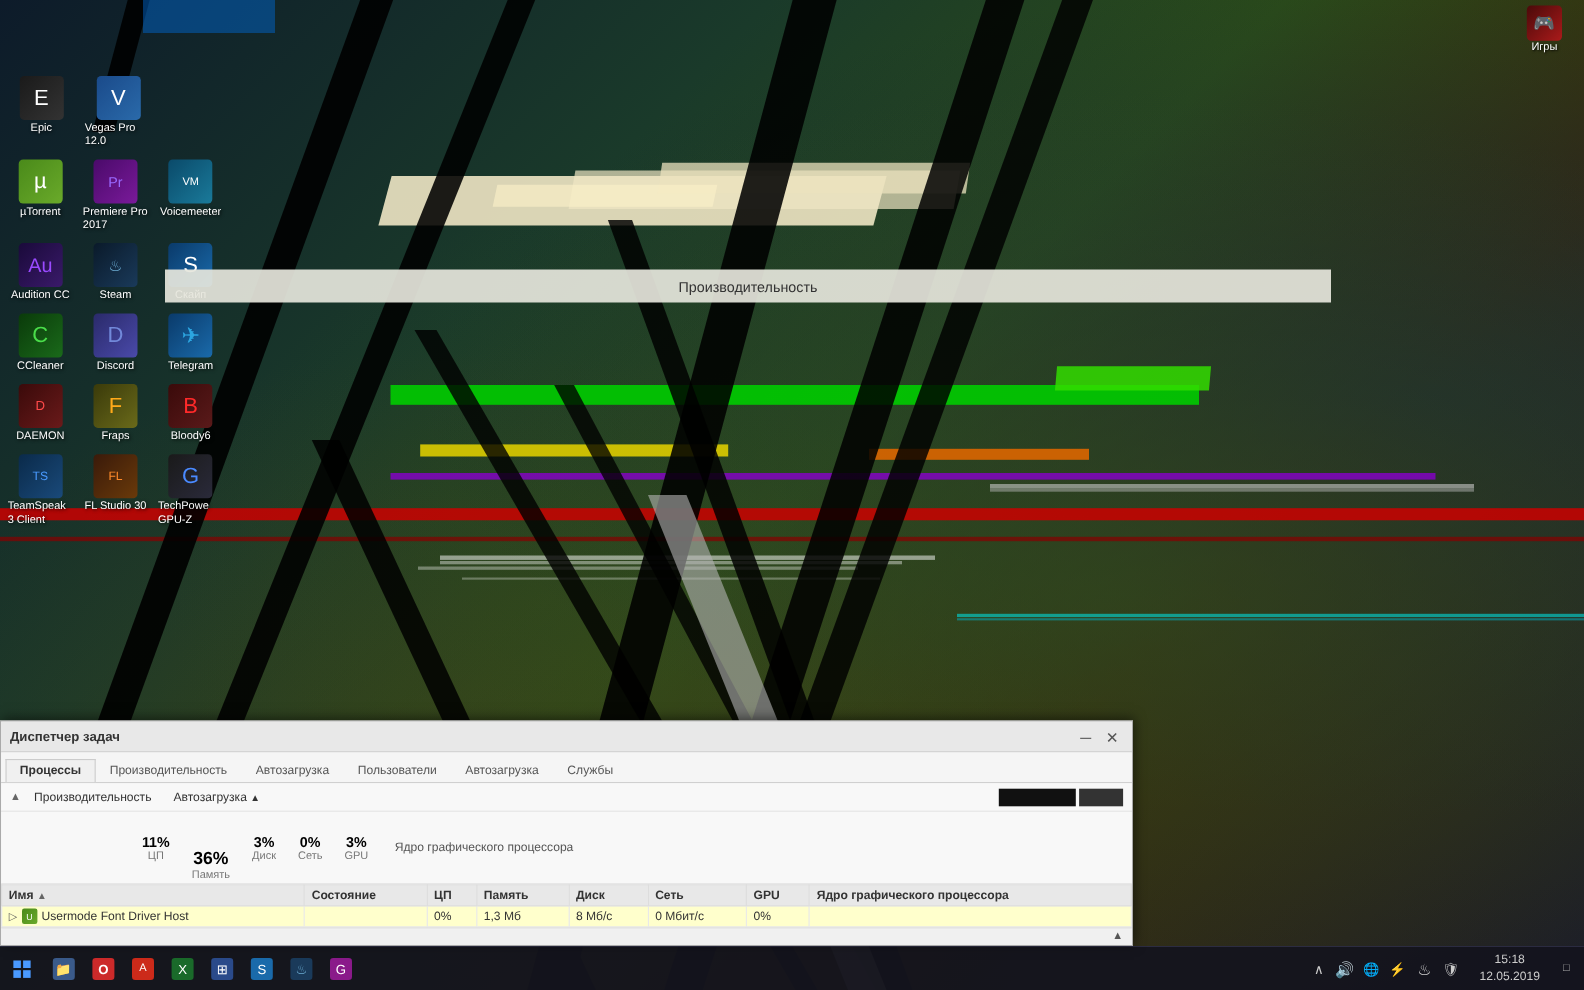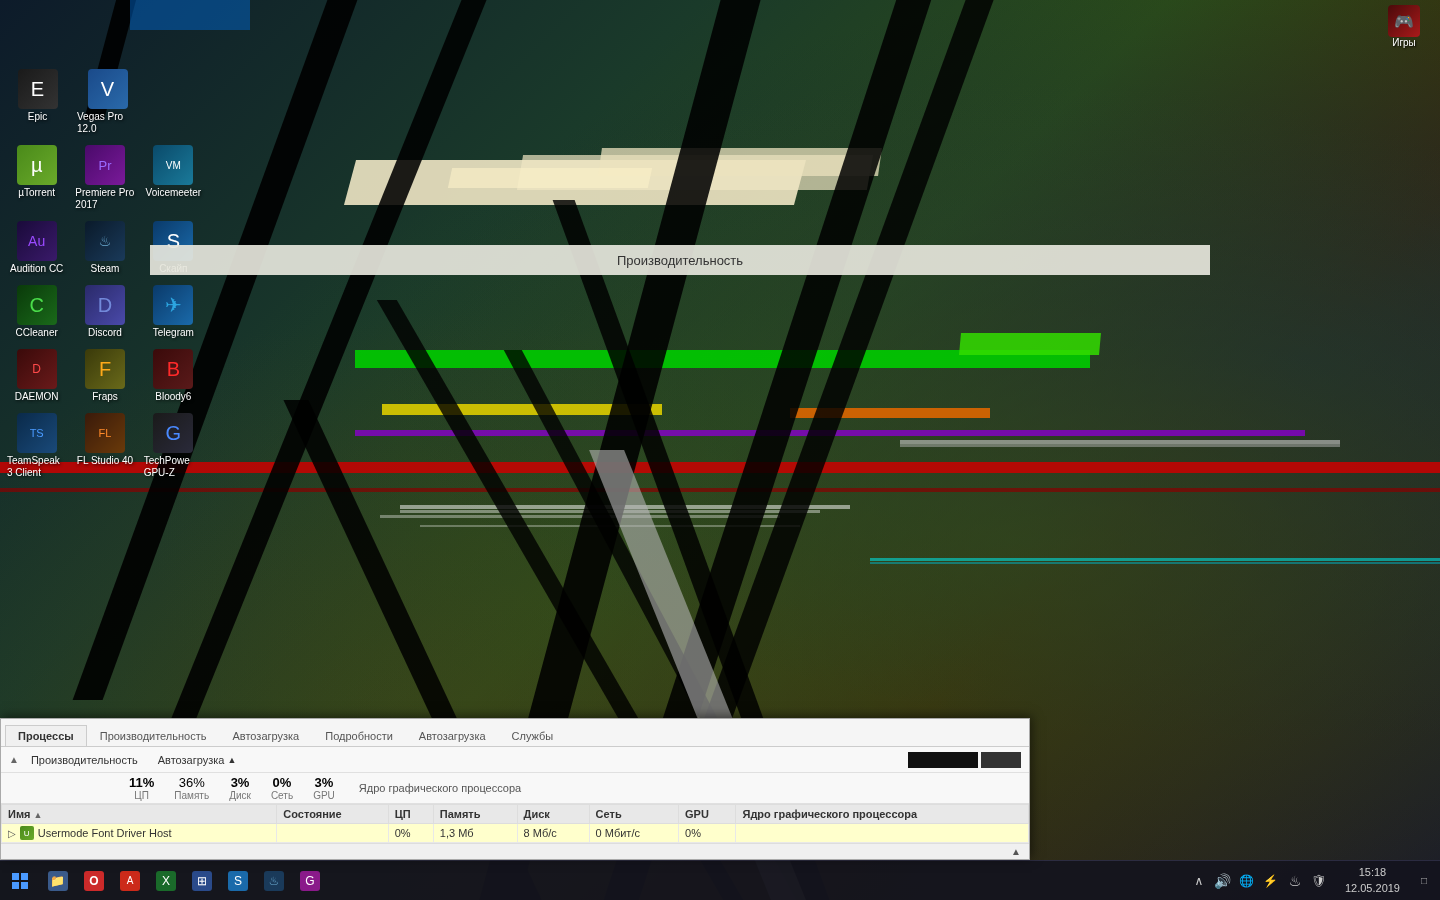--- a/index.html
+++ b/index.html
@@ -462,21 +462,21 @@
       </div>
       <div class="desktop-icon">
         <div class="icon-img icon-voicemeeter" style="font-size:10px;">VM</div>
         <div class="icon-label">Voicemeeter</div>
       </div>
     </div>
 
 
     <div class="icon-row">
       <div class="desktop-icon">
-        <div class="icon-img icon-audition" style="font-size:14px;">Au</div>
+        <div class="icon-img icon-audition" style="font-size:18px;">Au</div>
         <div class="icon-label">Audition CC</div>
       </div>
       <div class="desktop-icon">
         <div class="icon-img icon-steam" style="font-size:14px;">♨</div>
         <div class="icon-label">Steam</div>
       </div>
       <div class="desktop-icon">
         <div class="icon-img icon-skype">S</div>
         <div class="icon-label">Скайп</div>
       </div>
@@ -512,41 +512,48 @@
       </div>
     </div>
 
     <div class="icon-row">
       <div class="desktop-icon">
         <div class="icon-img icon-teamspeak" style="font-size:11px;">TS</div>
         <div class="icon-label">TeamSpeak 3 Client</div>
       </div>
       <div class="desktop-icon">
         <div class="icon-img icon-flstudio" style="font-size:11px;">FL</div>
-        <div class="icon-label">FL Studio 40</div>
+        <div class="icon-label">FL Studio 30</div>
       </div>
       <div class="desktop-icon">
         <div class="icon-img icon-gpuz">G</div>
         <div class="icon-label">TechPowe GPU-Z</div>
       </div>
     </div>
   </div>
 
   <div id="perf-popup">
     <span>Производительность</span>
   </div>
 
   <div id="task-manager">
 
+    <div id="tm-titlebar">
+      <span id="tm-title">Диспетчер задач</span>
+      <div id="tm-controls">
+        <button class="tm-btn">─</button>
+        <button class="tm-btn close">✕</button>
+      </div>
+    </div>
 
     <div id="tm-tabs">
       <div class="tm-tab active">Процессы</div>
       <div class="tm-tab">Производительность</div>
       <div class="tm-tab">Автозагрузка</div>
-      <div class="tm-tab">Подробности</div>
+      <div class="tm-tab">Пользователи</div>
       <div class="tm-tab">Автозагрузка</div>
       <div class="tm-tab">Службы</div>
     </div>
 
     <div id="tm-toolbar">
       <div style="display:flex; align-items:center; gap:2px;">
 
         <span style="font-size:10px; color:#666;">▲</span>
       </div>
       <button class="tm-toolbar-btn">
@@ -563,21 +570,21 @@
       </div>
     </div>
 
     <div style="display:flex; align-items:center; padding:2px 8px; background:#f8f8f8; border-bottom:1px solid #e0e0e0; gap:20px; font-size:11px;">
       <div style="width:100px;"></div>
       <div style="display:flex; flex-direction:column; align-items:center;">
         <span style="font-weight:700; font-size:13px;">11%</span>
         <span style="color:#777; font-size:10px;">ЦП</span>
       </div>
       <div style="display:flex; flex-direction:column; align-items:center;">
-        <span style="font-weight:400; font-size:13px;">36%</span>
+        <span style="font-weight:700; font-size:16px;margin-top:32px;">36%</span>
         <span style="color:#777; font-size:10px;">Память</span>
       </div>
       <div style="display:flex; flex-direction:column; align-items:center;">
         <span style="font-weight:700; font-size:13px;">3%</span>
         <span style="color:#777; font-size:10px;">Диск</span>
       </div>
       <div style="display:flex; flex-direction:column; align-items:center;">
         <span style="font-weight:700; font-size:13px;">0%</span>
         <span style="color:#777; font-size:10px;">Сеть</span>
       </div>

